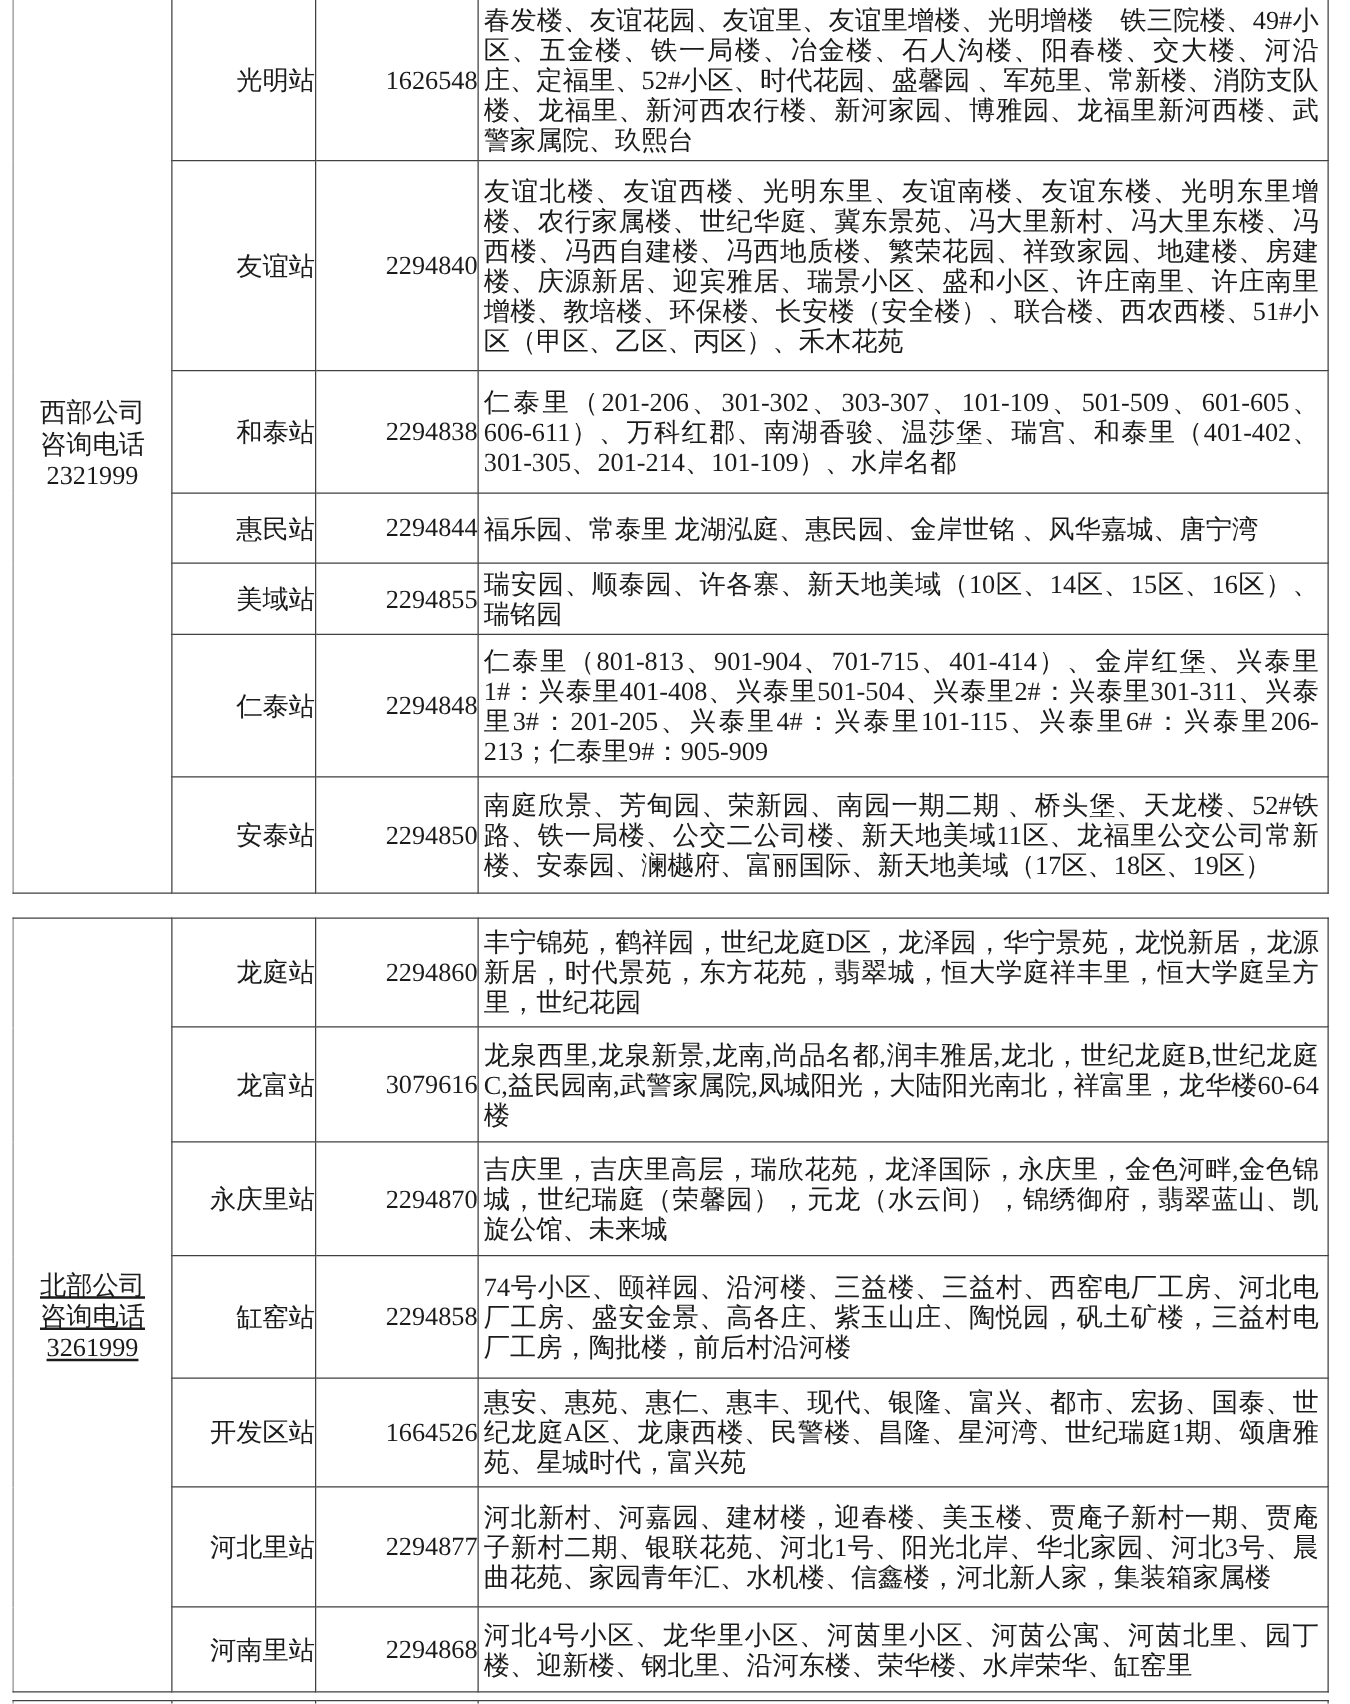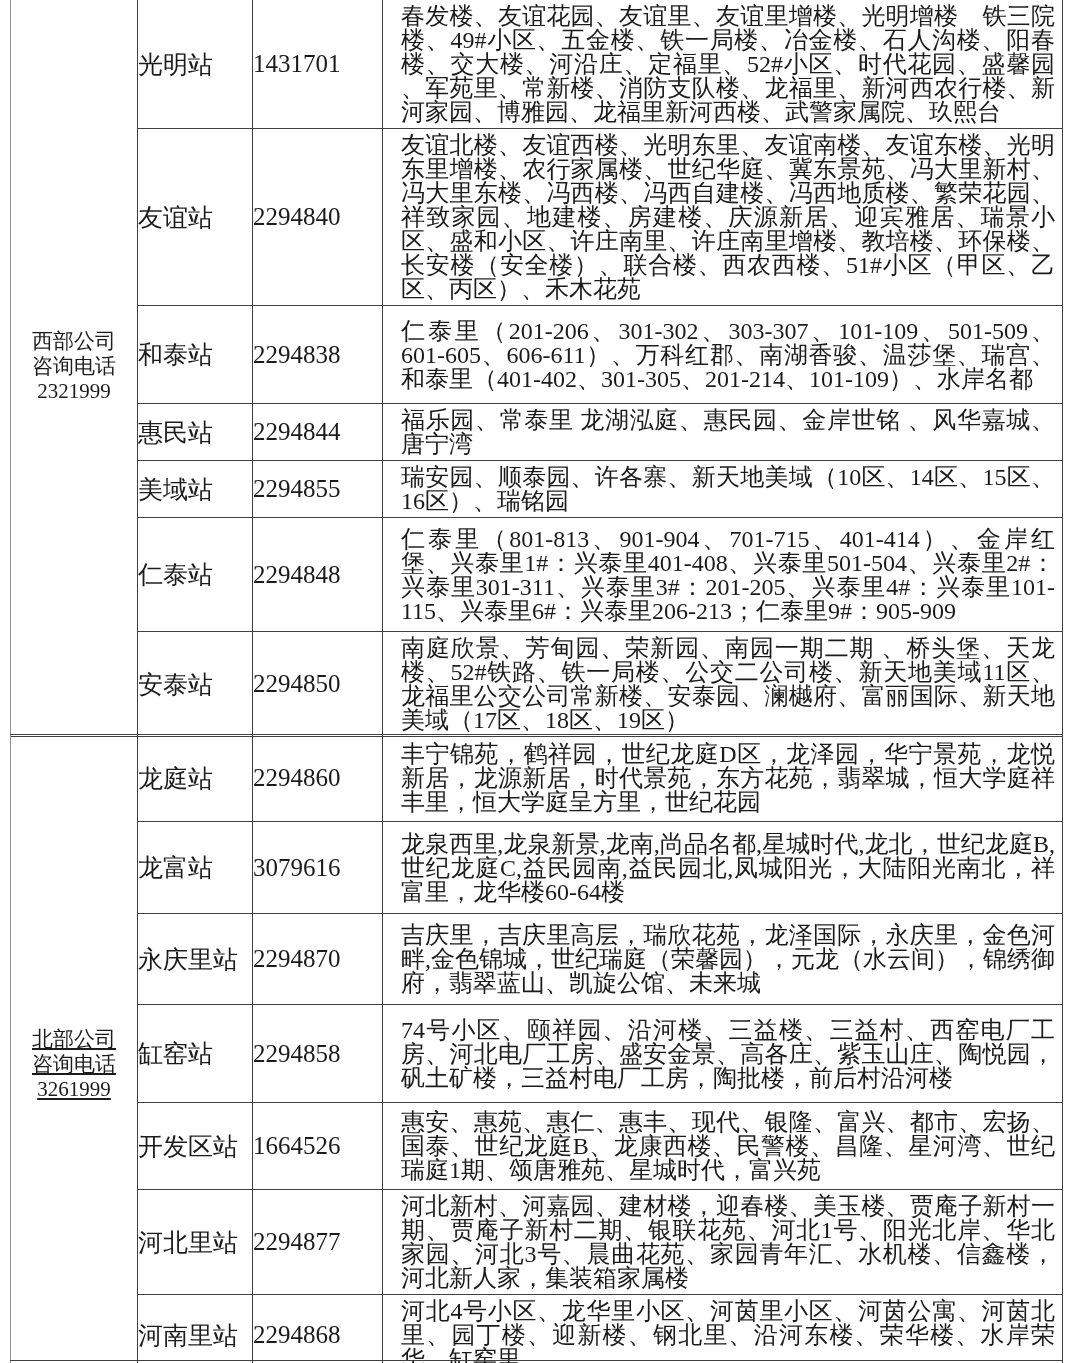--- a/index.html
+++ b/index.html
@@ -25,29 +25,29 @@
     border-left-color:#8f8f8f;
     text-align:center;
     vertical-align:middle;
     font-size:21px;
     line-height:25px;
   }
   .company-inner { position:relative;margin-top:28px; }
   .company-inner.west { top:-16px; }
   .company-inner.north { top:-5px;text-decoration:underline; }
   td.station, td.phone {
-    text-align:left;
+    text-align:right;
     vertical-align:middle;
-    font-size:25px;
+    font-size:21px;
     white-space:nowrap;
   }
   td.areas {
-    font-size:24px;
+    font-size:21px;
     line-height:24px;
-    padding:4px 7px 4px 18px;
+    padding:4px 7px 4px 4px;
     vertical-align:middle;
     text-align:justify;
   }
 </style>
 </head>
 <body>
 
 <div class="page">
 
   <table class="tbl" style="top:-1px;">
@@ -60,21 +60,21 @@
     <tbody>
       <tr style="height:129px">
         <td class="company" rowspan="7">
           <div class="company-inner west">
             <div>西部公司</div>
             <div>咨询电话</div>
             <div>2321999</div>
           </div>
         </td>
         <td class="station">光明站</td>
-        <td class="phone">1431701</td>
+        <td class="phone">1626548</td>
         <td class="areas">春发楼、友谊花园、友谊里、友谊里增楼、光明增楼　铁三院楼、49#小区、五金楼、铁一局楼、冶金楼、石人沟楼、阳春楼、交大楼、河沿庄、定福里、52#小区、时代花园、盛馨园 、军苑里、常新楼、消防支队楼、龙福里、新河西农行楼、新河家园、博雅园、龙福里新河西楼、武警家属院、玖熙台</td>
       </tr>
       <tr style="height:168px">
         <td class="station">友谊站</td>
         <td class="phone">2294840</td>
         <td class="areas">友谊北楼、友谊西楼、光明东里、友谊南楼、友谊东楼、光明东里增楼、农行家属楼、世纪华庭、冀东景苑、冯大里新村、冯大里东楼、冯西楼、冯西自建楼、冯西地质楼、繁荣花园、祥致家园、地建楼、房建楼、庆源新居、迎宾雅居、瑞景小区、盛和小区、许庄南里、许庄南里增楼、教培楼、环保楼、长安楼（安全楼）、联合楼、西农西楼、51#小区（甲区、乙区、丙区）、禾木花苑</td>
       </tr>
       <tr style="height:98px">
         <td class="station">和泰站</td>
         <td class="phone">2294838</td>
@@ -119,36 +119,36 @@
             <div>3261999</div>
           </div>
         </td>
         <td class="station">龙庭站</td>
         <td class="phone">2294860</td>
         <td class="areas">丰宁锦苑，鹤祥园，世纪龙庭D区，龙泽园，华宁景苑，龙悦新居，龙源新居，时代景苑，东方花苑，翡翠城，恒大学庭祥丰里，恒大学庭呈方里，世纪花园</td>
       </tr>
       <tr style="height:92px">
         <td class="station">龙富站</td>
         <td class="phone">3079616</td>
-        <td class="areas">龙泉西里,龙泉新景,龙南,尚品名都,星城时代,龙北，世纪龙庭B,世纪龙庭C,益民园南,益民园北,凤城阳光，大陆阳光南北，祥富里，龙华楼60-64楼</td>
+        <td class="areas">龙泉西里,龙泉新景,龙南,尚品名都,润丰雅居,龙北，世纪龙庭B,世纪龙庭C,益民园南,武警家属院,凤城阳光，大陆阳光南北，祥富里，龙华楼60-64楼</td>
       </tr>
       <tr style="height:91px">
         <td class="station">永庆里站</td>
         <td class="phone">2294870</td>
         <td class="areas">吉庆里，吉庆里高层，瑞欣花苑，龙泽国际，永庆里，金色河畔,金色锦城，世纪瑞庭（荣馨园），元龙（水云间），锦绣御府，翡翠蓝山、凯旋公馆、未来城</td>
       </tr>
       <tr style="height:98px">
         <td class="station">缸窑站</td>
         <td class="phone">2294858</td>
         <td class="areas">74号小区、颐祥园、沿河楼、三益楼、三益村、西窑电厂工房、河北电厂工房、盛安金景、高各庄、紫玉山庄、陶悦园，矾土矿楼，三益村电厂工房，陶批楼，前后村沿河楼</td>
       </tr>
       <tr style="height:87px">
         <td class="station">开发区站</td>
         <td class="phone">1664526</td>
-        <td class="areas">惠安、惠苑、惠仁、惠丰、现代、银隆、富兴、都市、宏扬、国泰、世纪龙庭B、龙康西楼、民警楼、昌隆、星河湾、世纪瑞庭1期、颂唐雅苑、星城时代，富兴苑</td>
+        <td class="areas">惠安、惠苑、惠仁、惠丰、现代、银隆、富兴、都市、宏扬、国泰、世纪龙庭A区、龙康西楼、民警楼、昌隆、星河湾、世纪瑞庭1期、颂唐雅苑、星城时代，富兴苑</td>
       </tr>
       <tr style="height:96px">
         <td class="station">河北里站</td>
         <td class="phone">2294877</td>
         <td class="areas">河北新村、河嘉园、建材楼，迎春楼、美玉楼、贾庵子新村一期、贾庵子新村二期、银联花苑、河北1号、阳光北岸、华北家园、河北3号、晨曲花苑、家园青年汇、水机楼、信鑫楼，河北新人家，集装箱家属楼</td>
       </tr>
       <tr style="height:68px">
         <td class="station">河南里站</td>
         <td class="phone">2294868</td>
         <td class="areas">河北4号小区、龙华里小区、河茵里小区、河茵公寓、河茵北里、园丁楼、迎新楼、钢北里、沿河东楼、荣华楼、水岸荣华、缸窑里</td>

